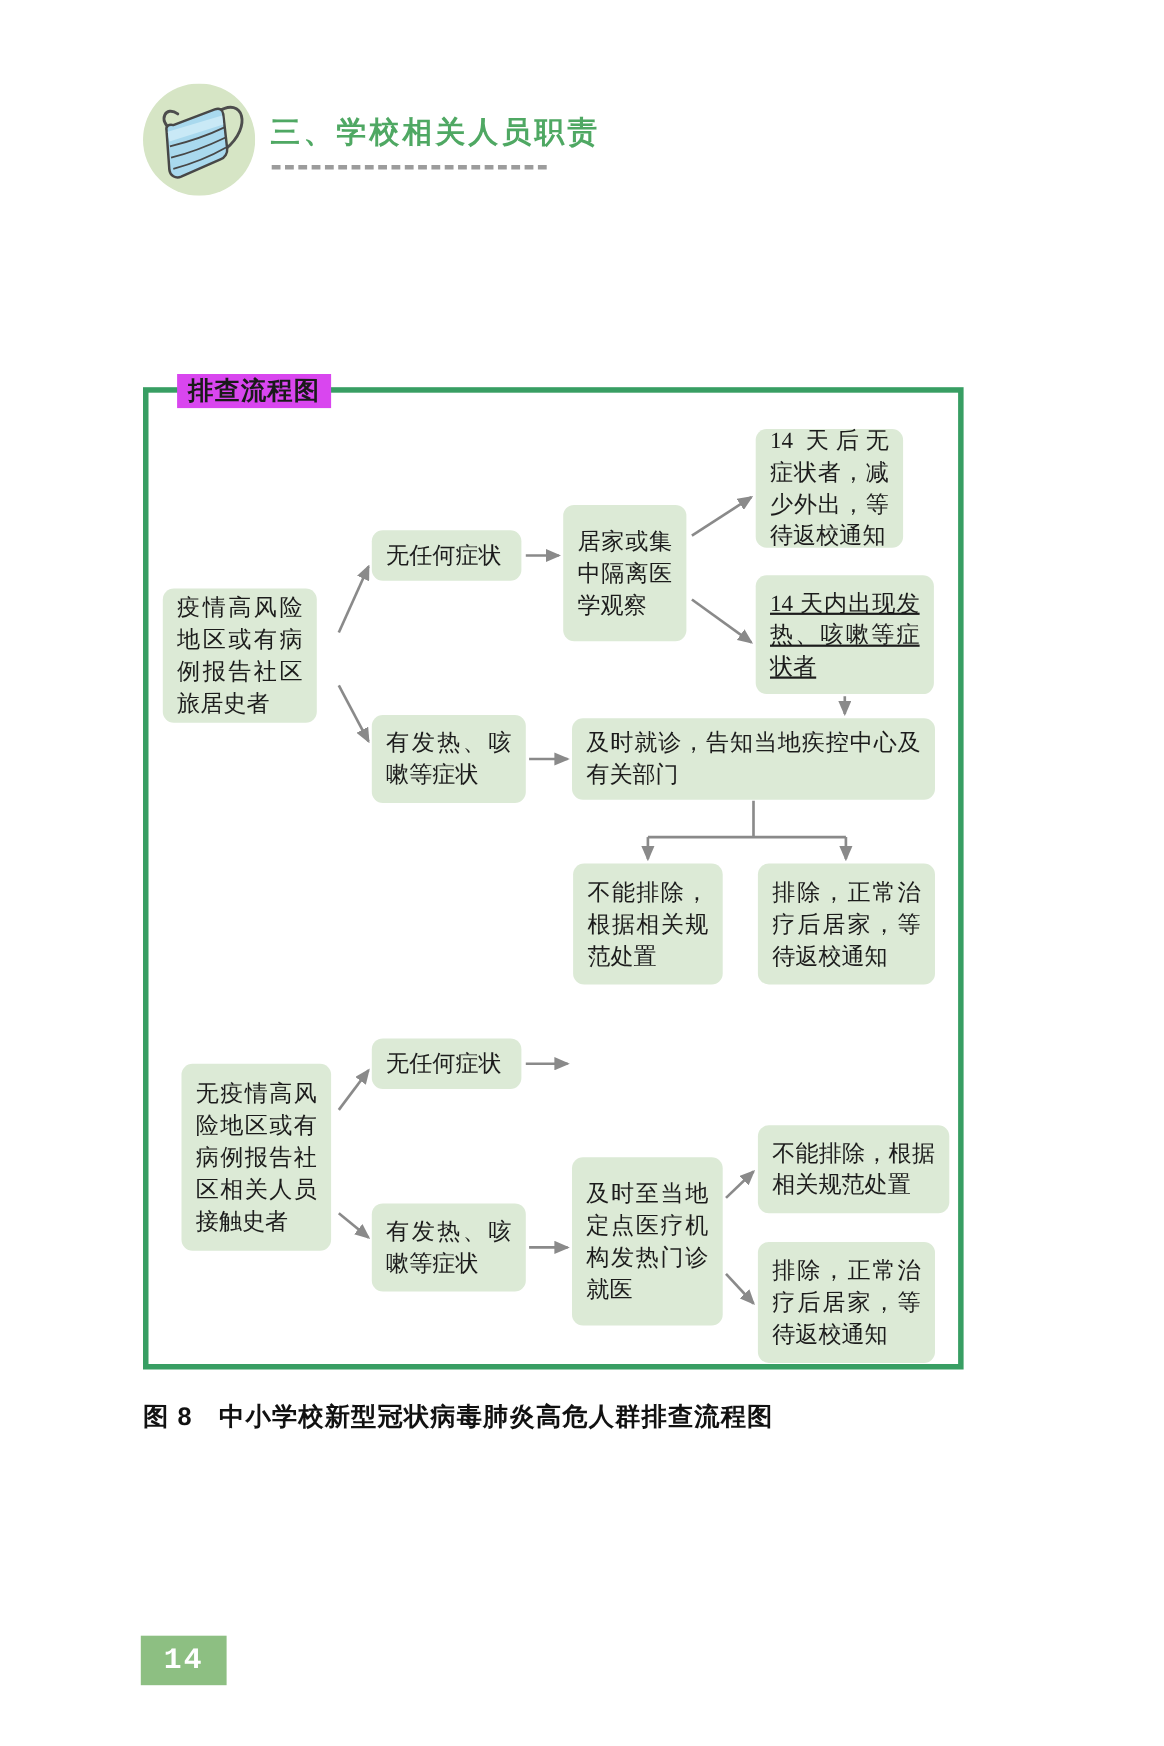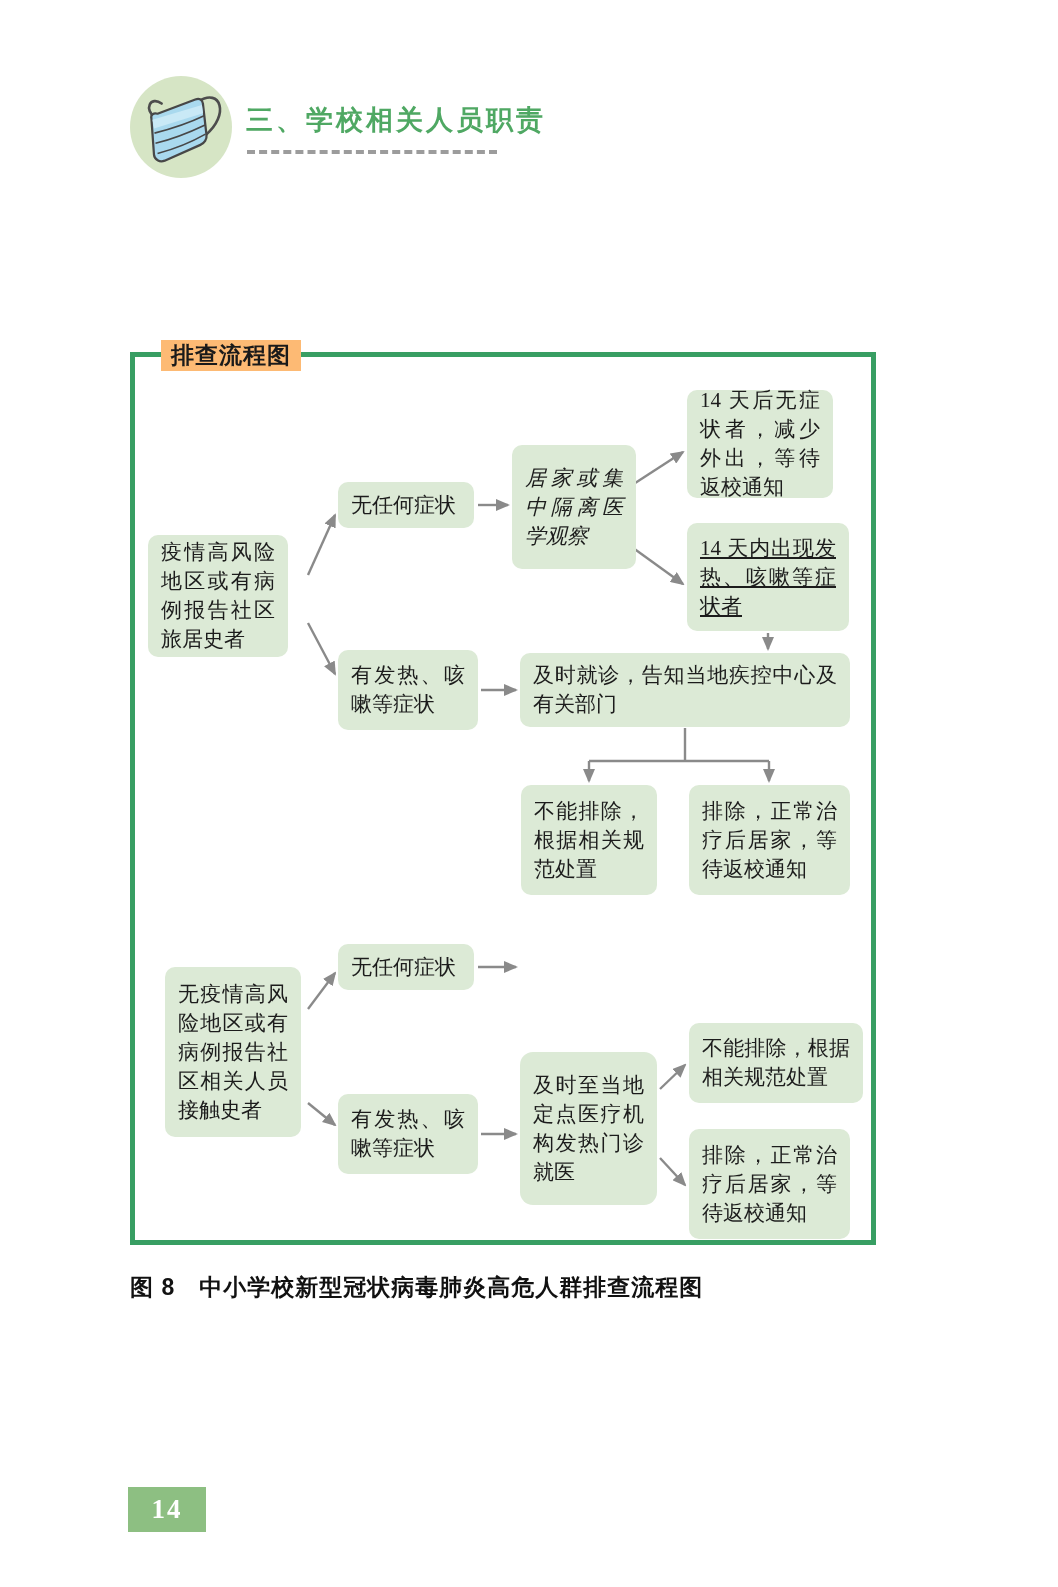--- a/index.html
+++ b/index.html
@@ -19,61 +19,61 @@
     position:absolute; left:247px; top:150px; width:250px; height:0;
     border-top:4px dashed #9c9c9c;
   }
 
   
   .frame {
     position:absolute; left:130px; top:352px; width:746px; height:893px;
     border:5px solid #389e63; box-sizing:border-box;
   }
   .frame-title {
-    position:absolute; left:26px; top:-17px; background:#fdba74; padding:0 10px;
+    position:absolute; left:26px; top:-17px; background:#d946ef; padding:0 10px;
     font-size:23px; font-weight:bold; color:#1a1a1a; letter-spacing:1px;
     font-family:"Liberation Sans", sans-serif;
   }
   .arrows { position:absolute; left:0; top:0; width:736px; height:883px; }
 
   .node {
     position:absolute; background:#dcead6; border-radius:10px;
     color:#1c1c1c; font-family:"Liberation Serif","DejaVu Serif",serif;
     font-size:21px; line-height:29px;
     display:flex; align-items:center; padding:6px 13px; box-sizing:border-box;
     text-align:justify;
   }
   .n-a {left:13px;  top:178px; width:140px; height:122px;}
   .n-b1{left:203px; top:125px; width:136px; height:46px;}
-  .n-c {left:377px; top:88px; width:124px; height:124px;font-style:italic;}
-  .n-d1{left:552px; top:33px;  width:146px; height:108px;font-family:Liberation Serif, serif;}
+  .n-c {left:377px; top:102px; width:112px; height:124px;}
+  .n-d1{left:552px; top:33px;  width:134px; height:108px;font-family:Liberation Serif, serif;}
   .n-d2{left:552px; top:166px; width:162px; height:108px;text-decoration:underline;}
   .n-b2{left:203px; top:293px; width:140px; height:80px;}
   .n-e {left:385px; top:296px; width:330px; height:74px;}
   .n-f1{left:386px; top:428px; width:136px; height:110px;}
   .n-f2{left:554px; top:428px; width:161px; height:110px;}
   .n-g {left:30px;  top:610px; width:136px; height:170px;}
   .n-h1{left:203px; top:587px; width:136px; height:46px;}
   .n-i {left:385px; top:587px; width:330px; height:46px;}
   .n-h2{left:203px; top:737px; width:140px; height:80px;}
-  .n-j {left:385px; top:695px; width:137px; height:153px;border-radius:13px;}
+  .n-j {left:385px; top:695px; width:137px; height:153px;}
   .n-k1{left:554px; top:666px; width:174px; height:80px;}
   .n-k2{left:554px; top:772px; width:161px; height:110px;}
 
   
   .caption {
     position:absolute; left:130px; top:1272px; width:746px; 
     font-size:23px; font-weight:bold; color:#111; letter-spacing:1px;
     font-family:"Liberation Sans", sans-serif;
   }
   .page-num {
     position:absolute; left:128px; top:1487px; width:78px; height:45px;
     background:#8dbf82; color:#ffffff; font-weight:bold; font-size:27px;
     display:flex; align-items:center; justify-content:center; letter-spacing:2px;
-    font-family:Liberation Serif, serif;
+    font-family:Liberation Mono, monospace;
   }
 </style>
 </head>
 <body>
 
 <div class="page">
 
   <svg class="badge-icon" viewBox="0 0 100 100">
     <circle cx="50" cy="50" r="50" fill="#d6e5c5"></circle>
     <path d="M25,41 C13,33 20,19 31,27" fill="none" stroke="#4d4d4d" stroke-width="2.6" stroke-linecap="round"></path>

